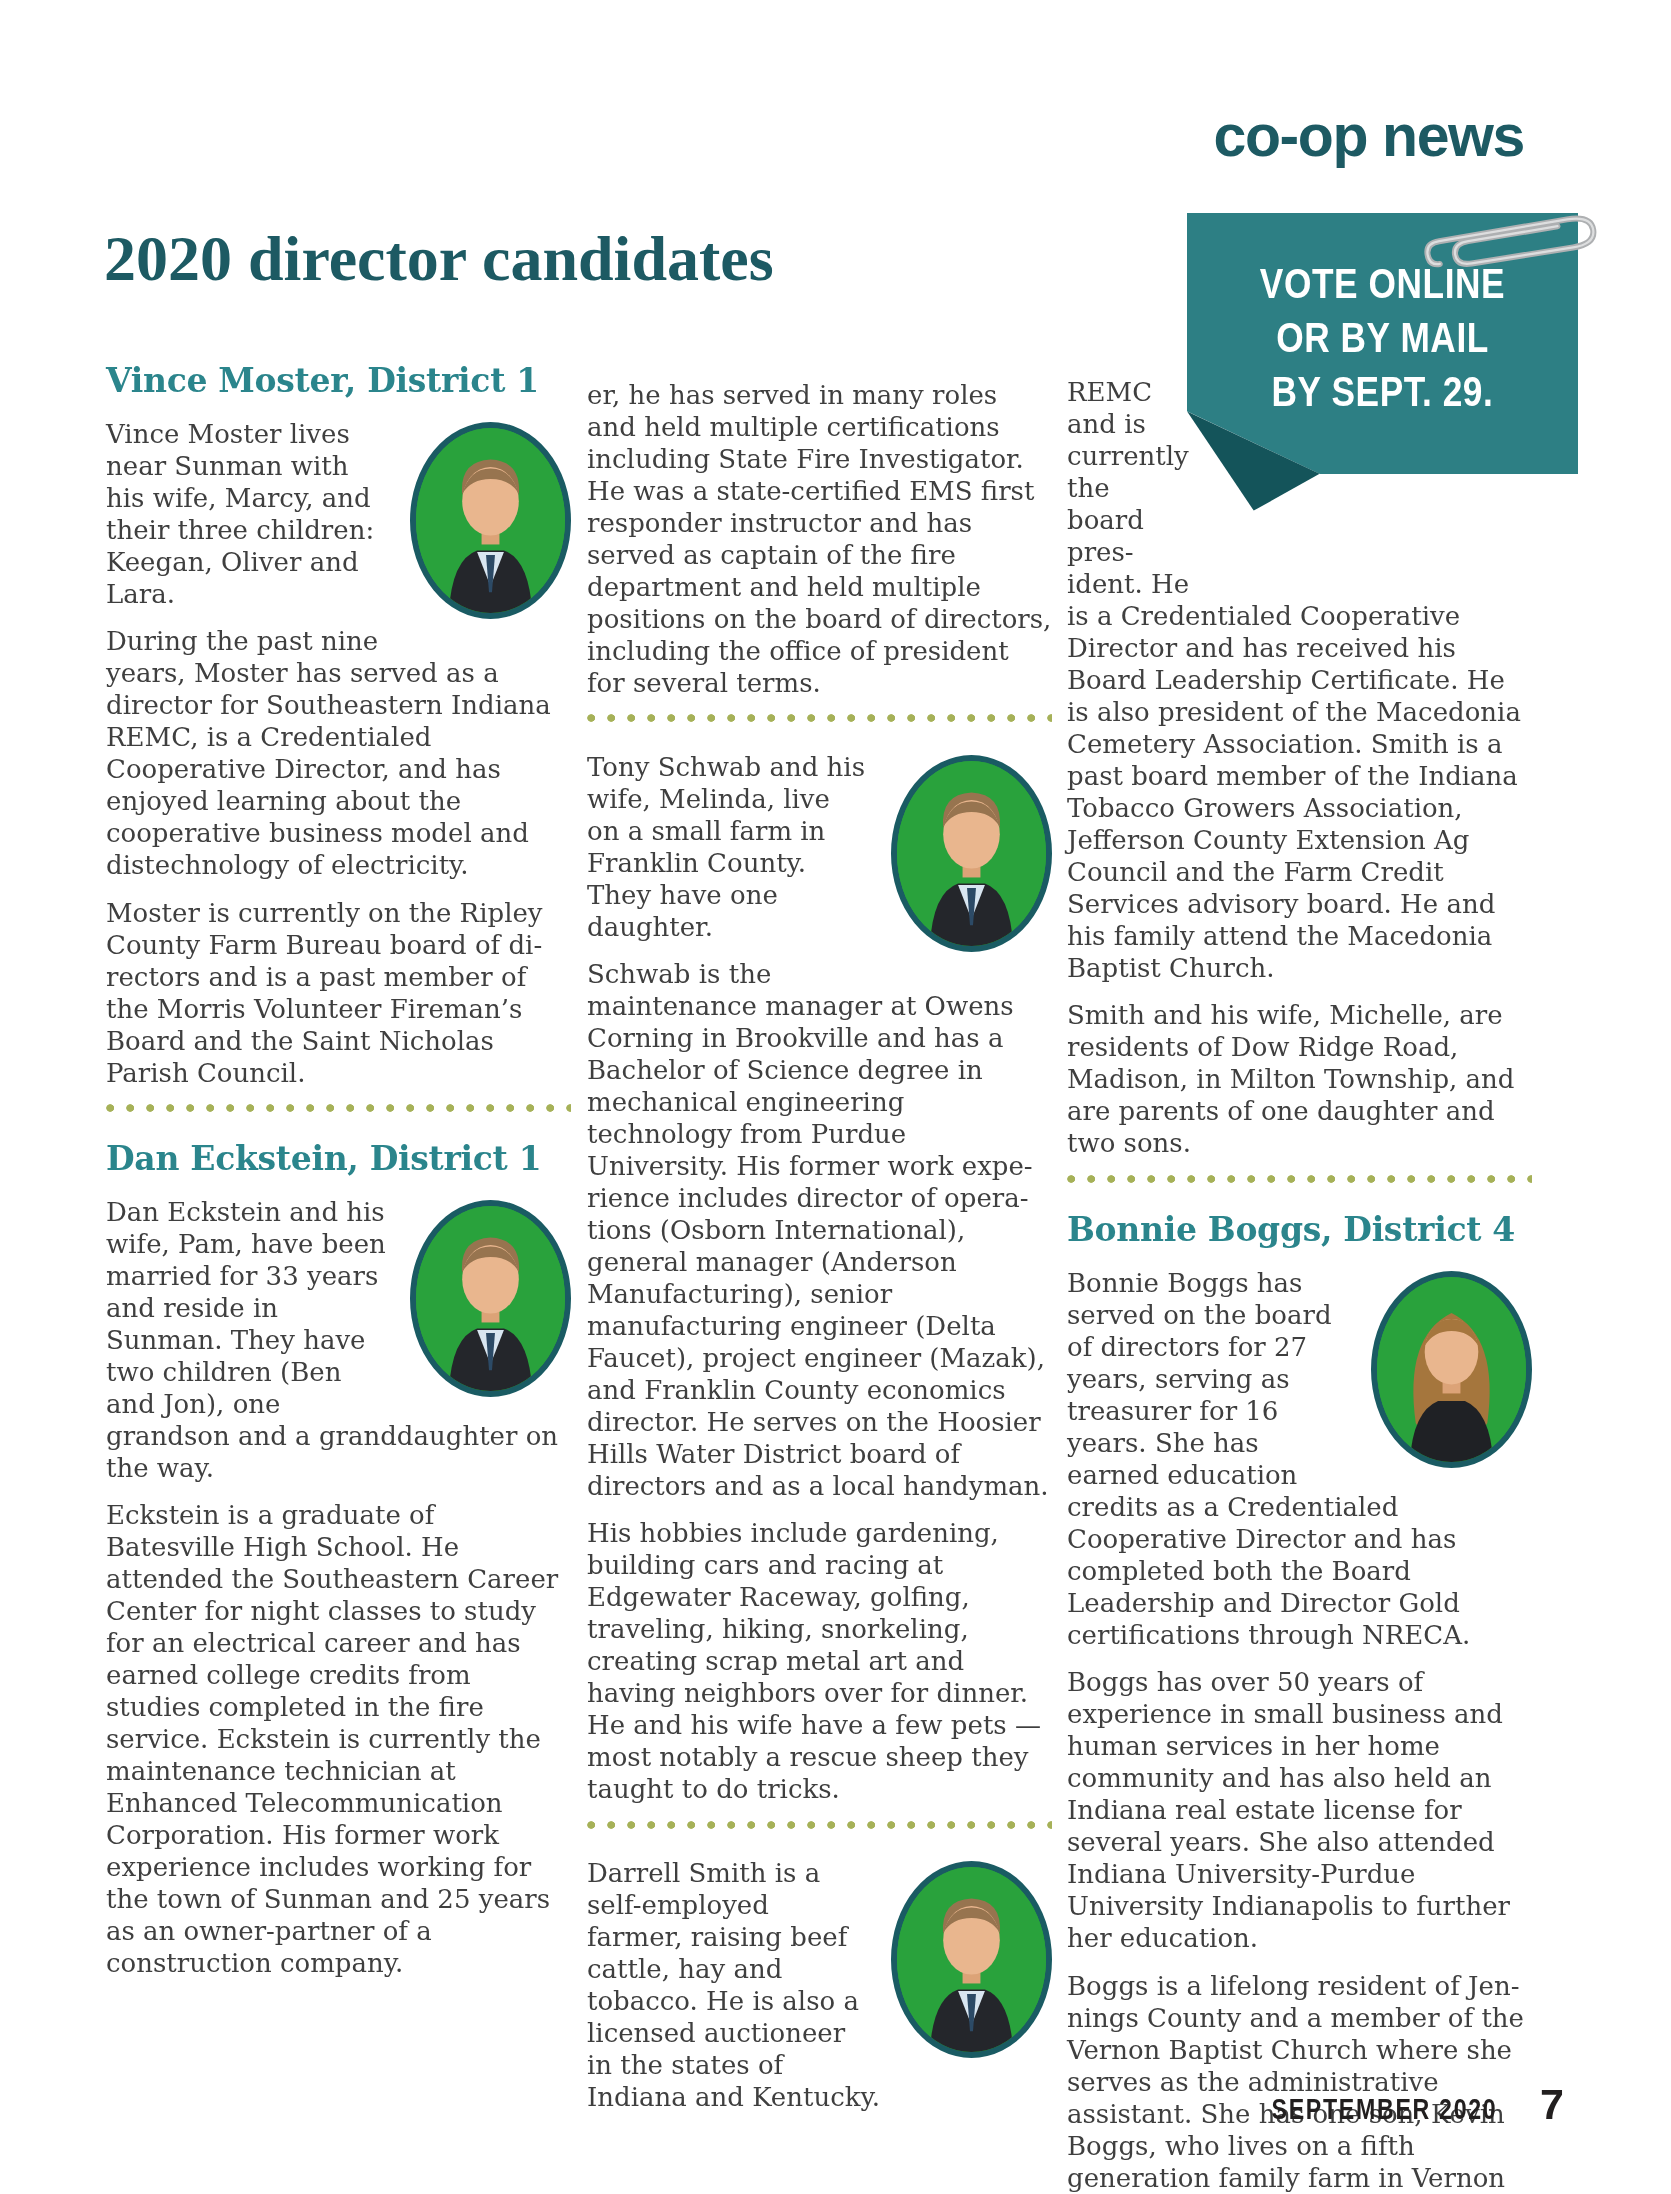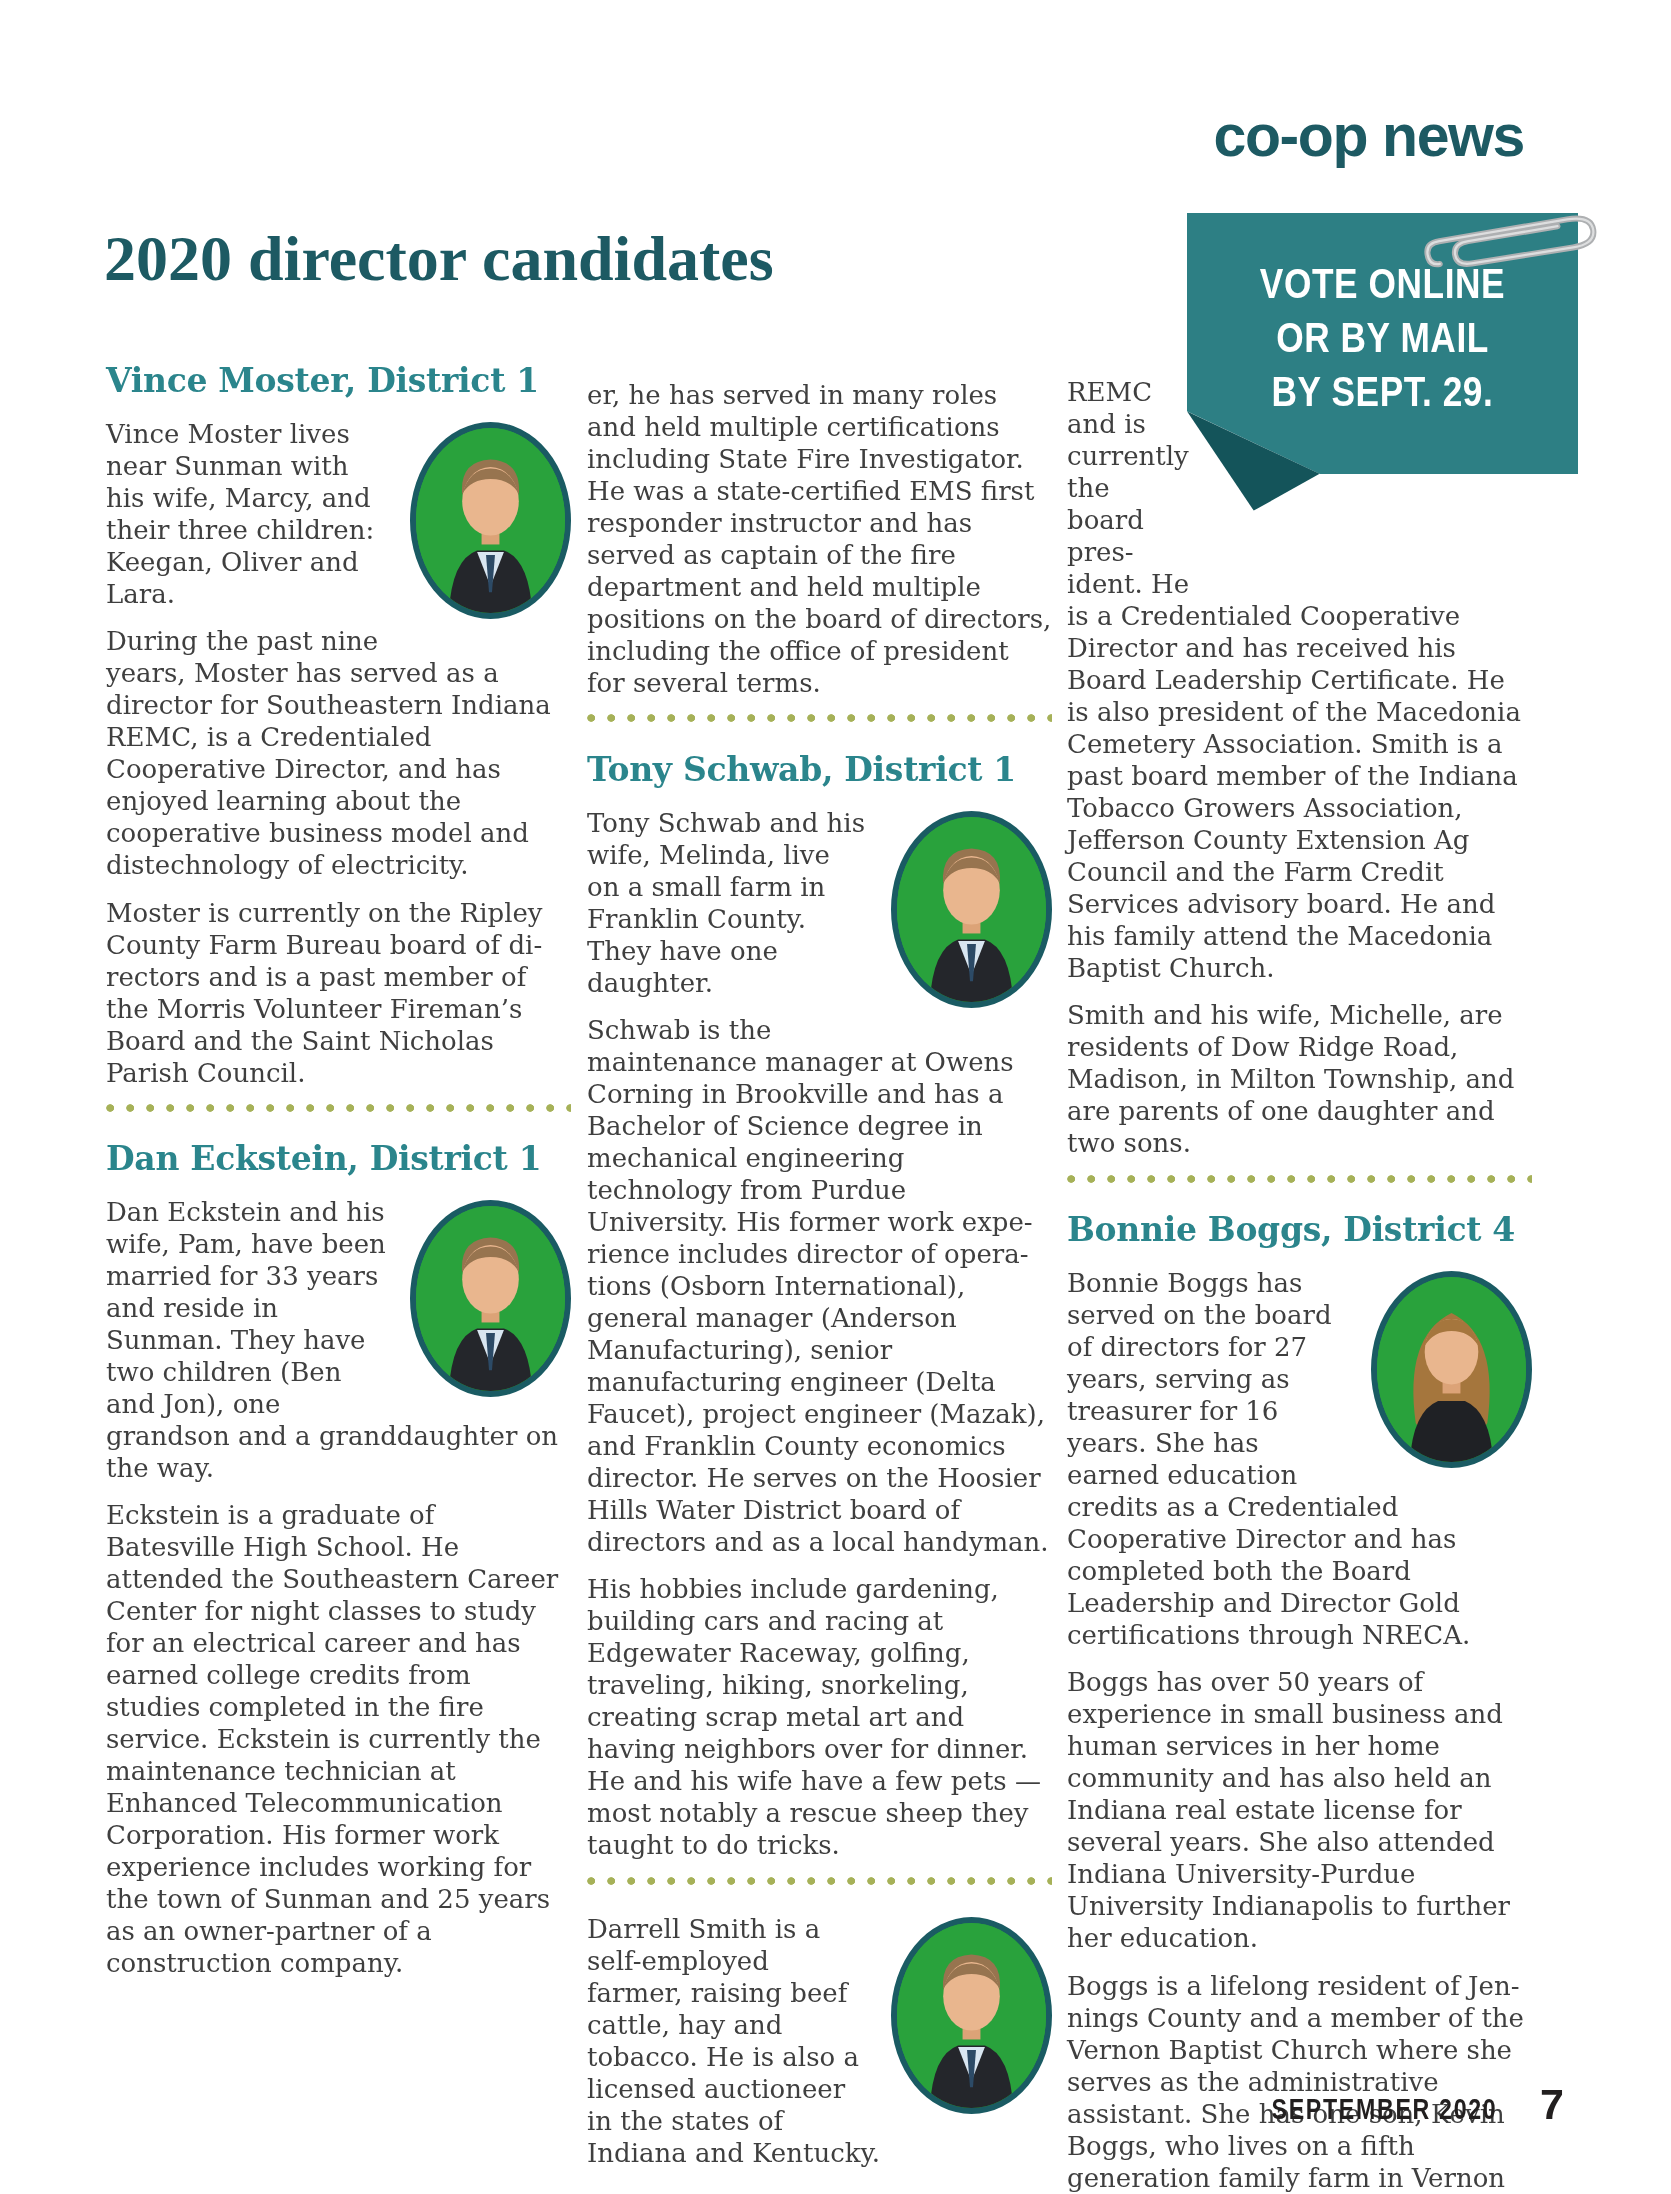--- a/index.html
+++ b/index.html
@@ -73,21 +73,20 @@
             <path d="M22 126 Q24 90 41 84 L59 84 Q76 90 78 126 Z" fill="#24262b"></path>
             <polygon points="41,85 59,85 50,108" fill="#d9e6f1"></polygon>
             <polygon points="47,87 53,87 51,112 49,112" fill="#2c4a66"></polygon>
           </svg>
         </span>Dan Eckstein and his wife, Pam, have been married for 33 years and reside in Sunman.  They have two children (Ben and Jon), one grandson and a granddaughter on the way.</p>
       <p class="body-para">Eckstein is a graduate of Batesville High School. He attended the South­eastern Career Center for night classes to study for an electrical career and has earned college credits from studies completed in the fire service. Eckstein is currently the maintenance technician at Enhanced Telecom­munication Corporation. His former work experience includes working for the town of Sunman and 25 years as an owner-partner of a construction company.</p>
     </div>
   <div class="column col2">
       <p class="body-para">er, he has served in many roles and held multiple certifications includ­ing State Fire Investigator.  He was a state-certified EMS first responder instructor and has served as captain of the fire department and held multiple positions on the board of directors, including the office of president for several terms.</p>
       <div class="dotted-divider"></div>
-      <div class="section-heading">Tony Schwab, District 1</div>
       <p class="body-para"><span class="photo">
           <svg viewBox="0 0 100 126" preserveAspectRatio="xMidYMax slice">
             <rect width="100" height="126" fill="#29a23c"></rect>
             <rect x="44" y="62" width="12" height="18" fill="#dca377"></rect>
             <path d="M31 47 Q29 24 50 23 Q71 24 69 47 Q65 31 50 31 Q35 31 31 47 Z" fill="#97744f"></path>
             <ellipse cx="50" cy="51" rx="19" ry="23" fill="#e9b68e"></ellipse>
             <path d="M31 46 Q36 29 50 29 Q64 29 69 46 Q63 36 50 36 Q37 36 31 46 Z" fill="#97744f"></path>
             <path d="M22 126 Q24 90 41 84 L59 84 Q76 90 78 126 Z" fill="#24262b"></path>
             <polygon points="41,85 59,85 50,108" fill="#d9e6f1"></polygon>
             <polygon points="47,87 53,87 51,112 49,112" fill="#2c4a66"></polygon>

